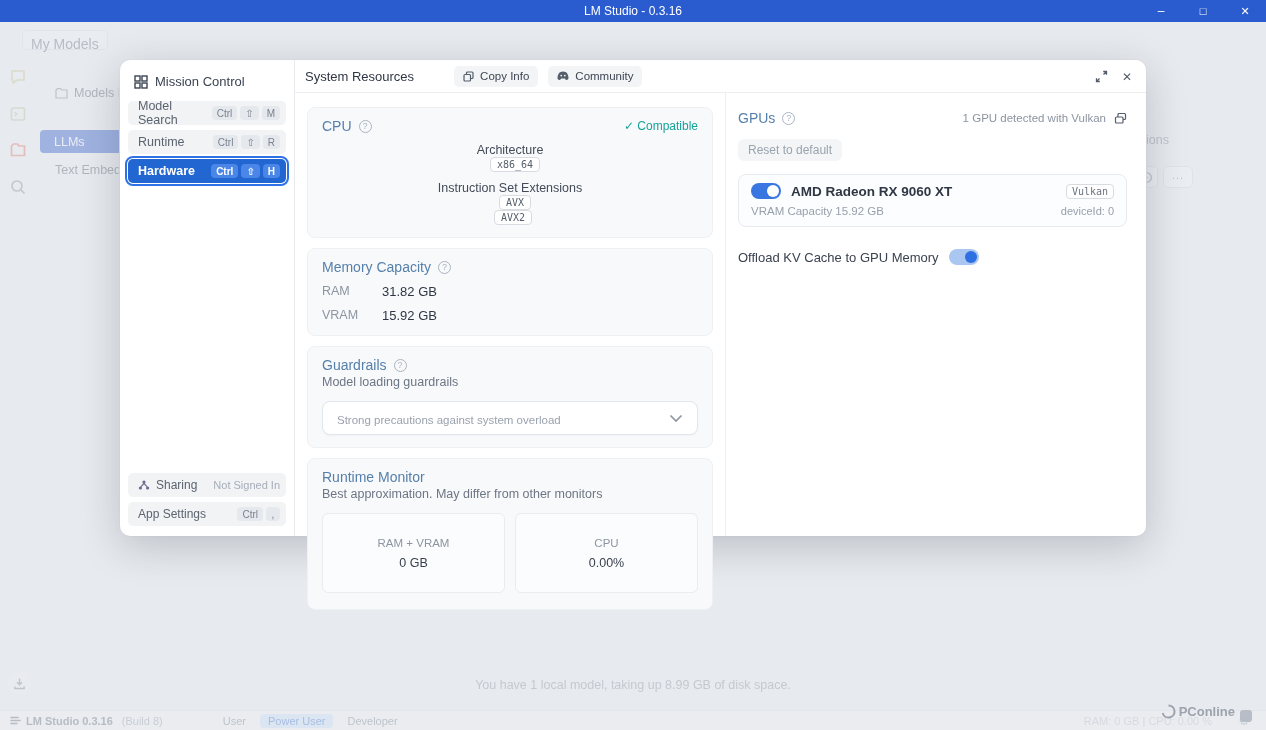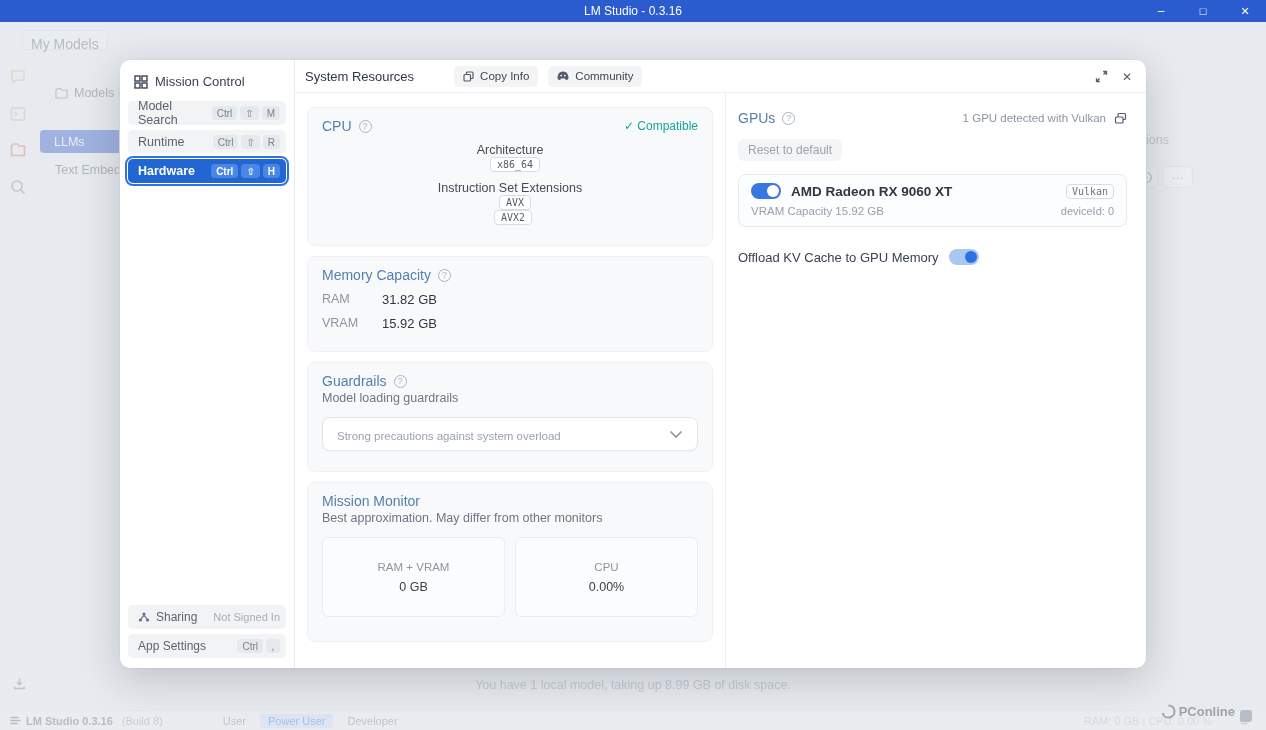--- a/index.html
+++ b/index.html
@@ -34,21 +34,21 @@
   .sb-build { font-weight:normal; color:#a5adb9; margin-left:4px; }
   .sb-mode { margin-left:60px; display:flex; align-items:center; gap:14px; }
   .mode-badge { background:#cfe0f7; color:#5b89d6; border-radius:4px; padding:1px 8px; }
   .sb-right { position:absolute; right:54px; display:flex; align-items:center; gap:14px; color:#c2c8d1; }
   .gear { position:absolute; right:16px; top:2px; font-size:13px; color:#aeb5bf; }
 
   .watermark { position:absolute; right:14px; bottom:8px; display:flex; align-items:center; gap:3px; color:#949ca7; font-size:13px; font-weight:bold; opacity:.9; }
   .watermark .wm-box { width:12px; height:12px; background:#b3bac3; border-radius:3px; margin-left:2px; margin-top:10px; }
 
   
-  .dialog { position:absolute; left:120px; top:38px; width:1026px; height:608px; background:#fff; border-radius:10px; box-shadow:0 10px 40px rgba(30,40,60,.22), 0 0 0 1px #e3e6eb; display:flex; }
+  .dialog { position:absolute; left:120px; top:38px; width:1026px; height:476px; background:#fff; border-radius:10px; box-shadow:0 10px 40px rgba(30,40,60,.22), 0 0 0 1px #e3e6eb; display:flex; }
 
   
   .sidebar { width:175px; border-right:1px solid #e8eaee; padding:10px 8px; position:relative; border-radius:10px 0 0 10px; }
   .sb-header { display:flex; align-items:center; gap:7px; font-size:13px; color:#3c4452; padding:4px 6px 12px; }
   .sb-item { height:24px; border-radius:5px; background:#f1f3f5; display:flex; align-items:center; justify-content:space-between; padding:0 6px 0 10px; margin-bottom:5px; font-size:12.5px; color:#5c6470; cursor:default; }
   .sb-item .keys { display:flex; gap:3px; }
   .key { background:#e5e8ec; border-radius:4px; font-size:10px; color:#7a8290; padding:1.5px 5px; min-width:14px; text-align:center; }
   .sb-item.selected { background:#2166d1; color:#fff; outline:2px solid #2f72e8; outline-offset:1px; font-weight:bold; }
   .sb-item.selected .key { background:#4a86e8; color:#fff; }
   .sb-bottom { position:absolute; left:8px; right:8px; bottom:10px; }
@@ -62,21 +62,21 @@
   .main-title { font-size:13px; color:#2f3744; margin-right:40px; }
   .hd-btn { height:21px; background:#f3f4f6; border-radius:5px; display:flex; align-items:center; gap:6px; padding:0 9px; font-size:11.5px; color:#3e4654; margin-right:10px; cursor:default; }
   .hd-icons { margin-left:auto; display:flex; align-items:center; gap:14px; color:#6d7684; }
   .icon-close::before { content:"✕"; font-size:12px; color:#555e6b; }
 
   .content { position:absolute; top:33px; bottom:0; left:0; right:0; display:flex; }
   .left-col { width:430px; padding:14px 12px 0 12px; }
   .vdiv { width:1px; background:#eceef1; }
   .right-col { flex:1; padding:14px 19px 0 12px; }
 
-  .card { background:#f8f9fb; border:1px solid #eef0f3; border-radius:8px; padding:10px 14px 20px; margin-bottom:10px; }
+  .card { background:#f8f9fb; border:1px solid #eef0f3; border-radius:8px; padding:10px 14px 12px; margin-bottom:10px; }
   .card-head { display:flex; align-items:center; gap:7px; font-size:14px; color:#5680ab; margin-bottom:8px; }
   .help { width:13px; height:13px; border:1px solid #aab4c2; border-radius:50%; color:#aab4c2; font-size:9px; display:inline-flex; align-items:center; justify-content:center; }
   .help::before { content:"?"; }
   .compat { margin-left:auto; font-size:12px; color:#17a398; }
 
   .kv-row { display:flex; align-items:center; margin-top:9px; font-size:12.5px; color:#444c59;flex-direction:column; }
   .chip { font-family:"DejaVu Sans Mono",monospace; font-size:10px; color:#555e6b; background:#fff; border:1px solid #d8dce2; border-radius:4px; padding:1px 6px; margin-left:10px; }
   .chip + .chip { margin-left:6px; }
 
   .mem-row { display:flex; margin-top:9px; font-size:12.5px; }
@@ -367,21 +367,21 @@
                   <div class="dd-desc">Strong precautions against system overload</div>
                 </div>
                 <svg width="14" height="9" viewBox="0 0 14 9">
                     <path d="M1.5 1.5L7 7l5.5-5.5" fill="none" stroke="#8c95a1" stroke-width="1.6"></path>
                   </svg>
               </div>
             </div>
 
             <div class="card">
               <div class="card-head" style="margin-bottom:2px">
-                <span>Mission Monitor</span>
+                <span>Runtime Monitor</span>
               </div>
               <div class="rm-sub">Best approximation. May differ from other monitors</div>
               <div class="rm-boxes">
                 <div class="rm-box">
                   <span class="rm-label">RAM + VRAM</span>
                   <span class="rm-val">0 GB</span>
                 </div>
                 <div class="rm-box">
                   <span class="rm-label">CPU</span>
                   <span class="rm-val">0.00%</span>

